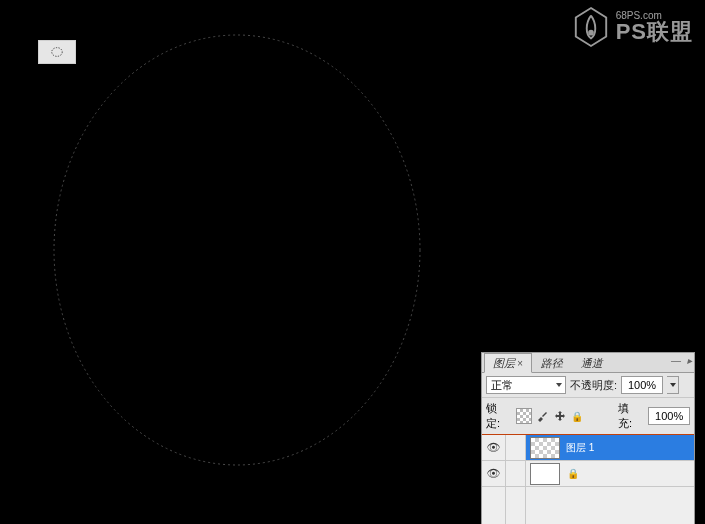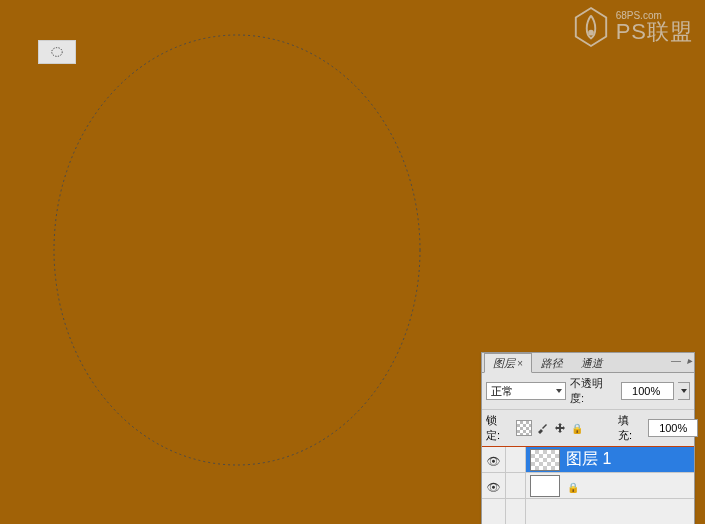--- a/index.html
+++ b/index.html
@@ -10,21 +10,21 @@
       font-family: "Microsoft YaHei", Arial, sans-serif;
       font-size: 11px;
       position: relative;
       overflow: hidden;
     }
 
     
     .canvas-area {
       position: absolute;
       top: 0; left: 0; right: 0; bottom: 0;
-      background: #a16207;
+      background: #000000;
     }
 
     
     .marquee {
       position: absolute;
       top: 25px;
       left: 45px;
       width: 385px;
       height: 450px;
     }
@@ -54,21 +54,21 @@
       gap: 6px;
       color: #dcdcdc;
       opacity: 0.7;
     }
     .watermark .hex {
       width: 38px; height: 42px;
       position: relative;
     }
     .watermark .texts { display: flex; flex-direction: column; line-height: 1; }
     .watermark .url { font-size: 10px; color: #e0e0e0; }
-    .watermark .brand { font-size: 22px; font-weight: normal; color: #dadada; letter-spacing: 1px; }
+    .watermark .brand { font-size: 22px; font-weight: bold; color: #dadada; letter-spacing: 1px; }
 
     
     .layers-panel {
       position: absolute;
       right: 10px;
       top: 352px;
       width: 214px;
       background: #e6e6e6;
       border: 1px solid #9a9a9a;
       box-shadow: 0 1px 2px rgba(0,0,0,0.15);
@@ -142,28 +142,28 @@
       position: absolute;
       right: 4px;
       top: 7px;
       width: 0; height: 0;
       border-left: 3px solid transparent;
       border-right: 3px solid transparent;
       border-top: 4px solid #444;
       pointer-events: none;
     }
     .opacity-field {
-      width: 53px;
+      width: 42px;
       height: 18px;
       background: #ffffff;
       border: 1px solid #9a9a9a;
       font-size: 11px;
       display: inline-flex;
       align-items: center;
-      justify-content: flex-start;
+      justify-content: center;
       padding: 0 10px;
       position: relative;
     }
     .arrow-btn {
       width: 12px;
       height: 18px;
       border: 1px solid #9a9a9a;
       border-left: none;
       background: #e6e6e6;
       display: inline-flex;
@@ -214,21 +214,21 @@
     }
 
     .layer-list {
       background: #eeeeee;
     }
     .layer-item {
       display: flex;
       align-items: center;
       height: 26px;
       border-bottom: 1px solid #c8c8c8;
-      font-size: 16px;
+      font-size: 10px;
     }
     .layer-item .vis {
       width: 24px;
       text-align: center;
       border-right: 1px solid #c8c8c8;
       height: 100%;
       display: flex;
       align-items: center;
       justify-content: center;
     }

